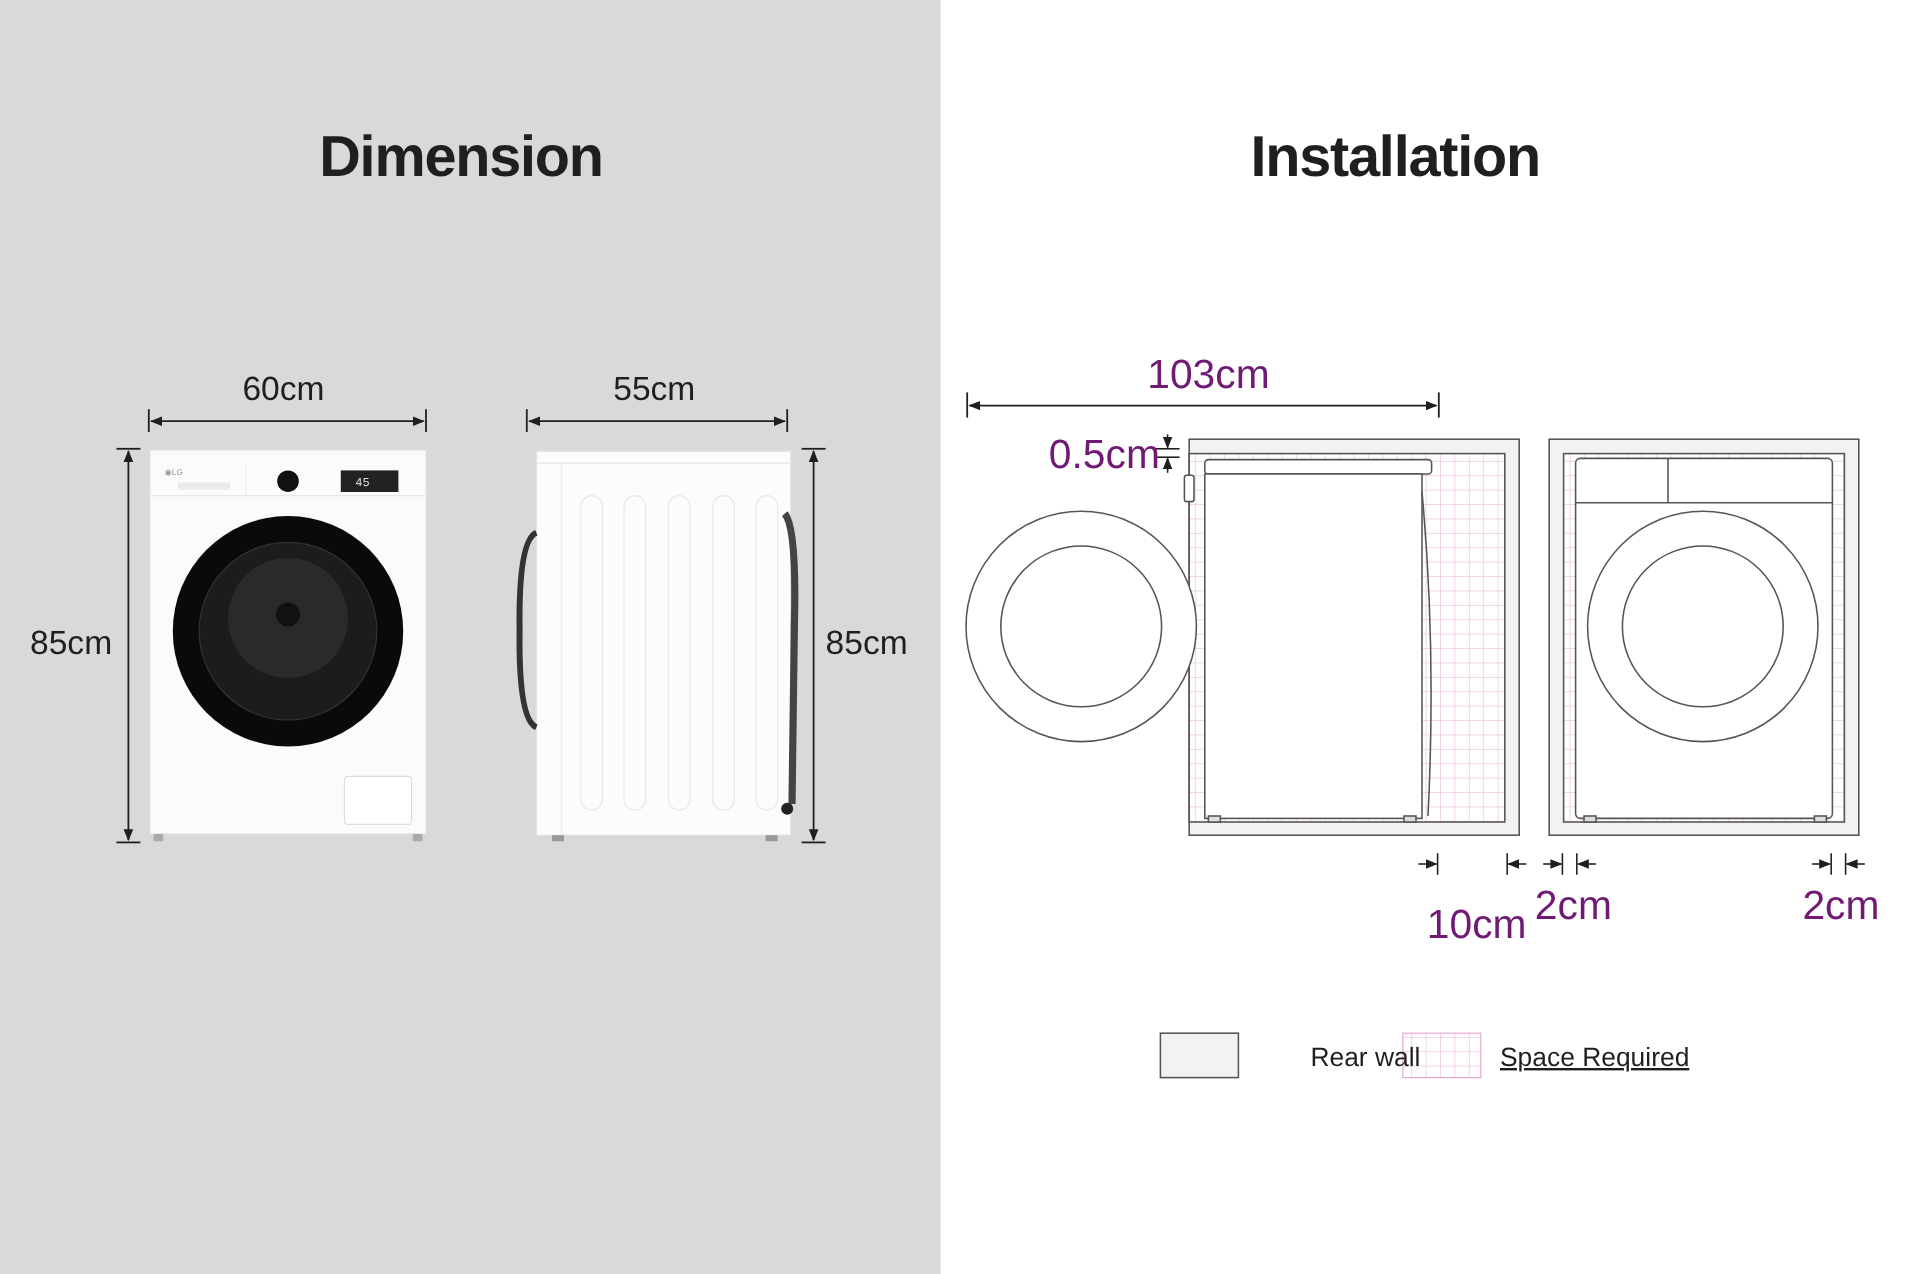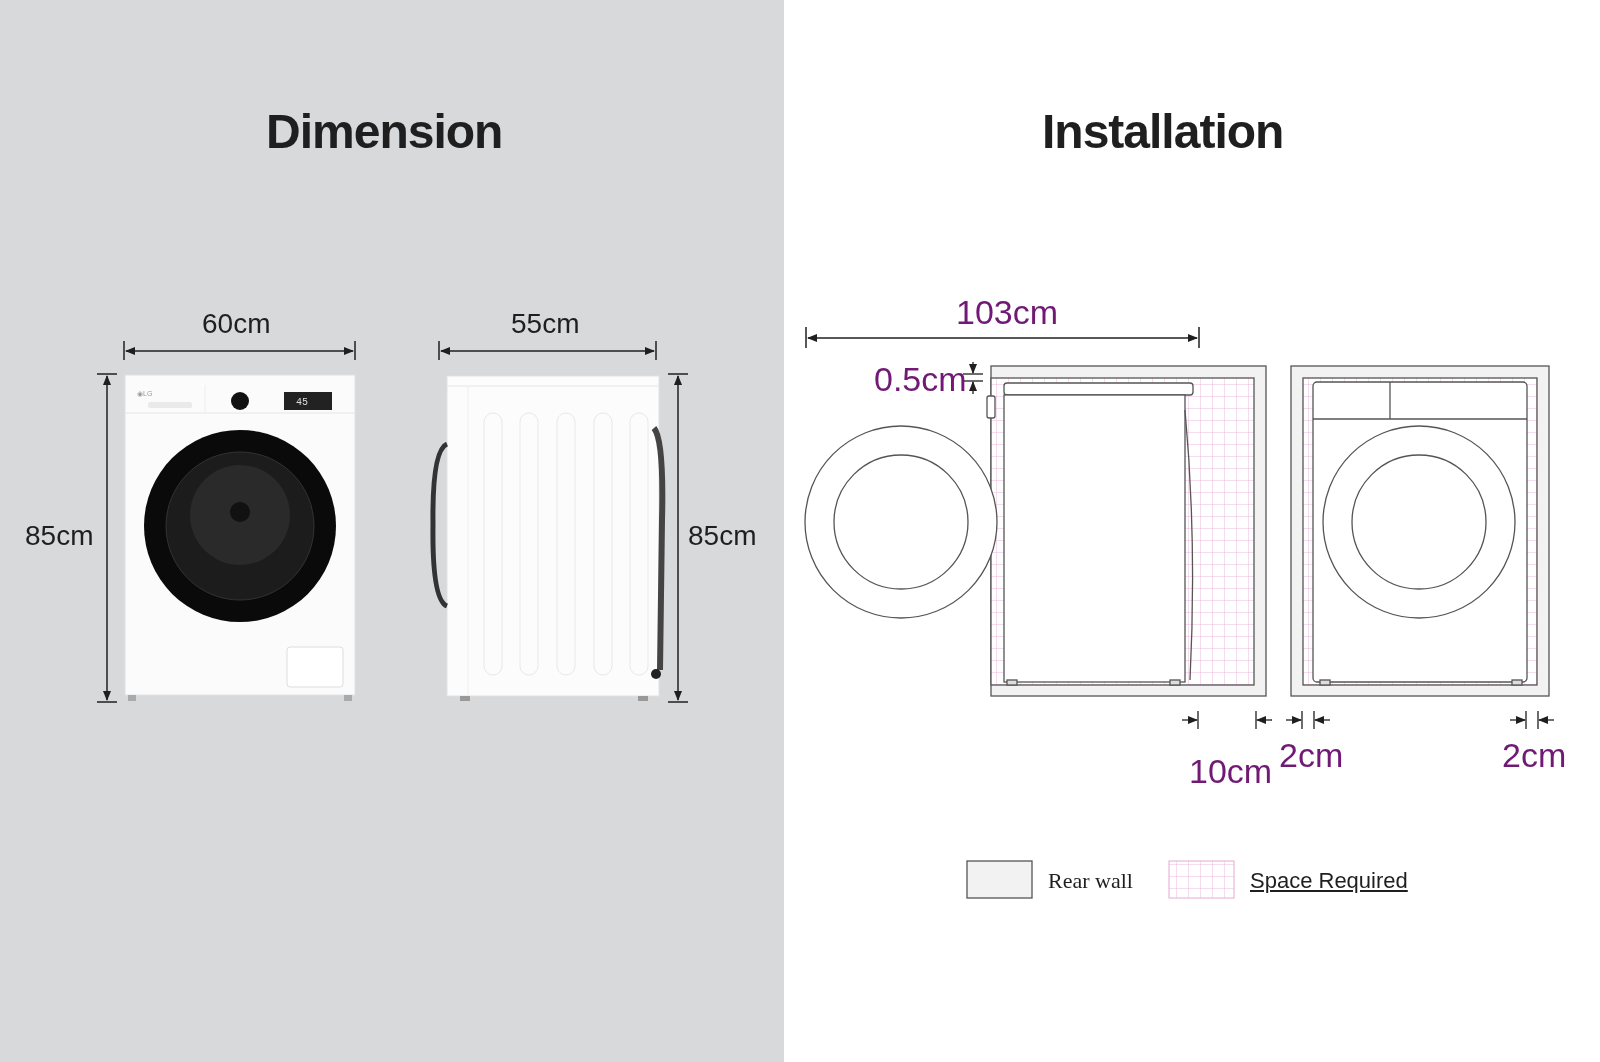--- a/index.html
+++ b/index.html
@@ -151,14 +151,14 @@
 <div class="lbl" style="left:511px;top:308px;">55cm</div>
 <div class="lbl" style="left:25px;top:520px;">85cm</div>
 <div class="lbl" style="left:688px;top:520px;">85cm</div>
 
 <div class="lbl2" style="left:956px;top:293px;">103cm</div>
 <div class="lbl2" style="left:874px;top:360px;text-align:right;">0.5cm</div>
 <div class="lbl2" style="left:1189px;top:724px;margin-top:28px;">10cm</div>
 <div class="lbl2" style="left:1279px;top:736px;">2cm</div>
 <div class="lbl2" style="left:1502px;top:736px;">2cm</div>
 
-<div class="legend-label" style="left:1048px;top:868px;font-family:Liberation Serif, serif;">Rear wall</div>
+<div class="legend-label" style="left:1092px;top:868px;">Rear wall</div>
 <div class="legend-label" style="left:1250px;top:868px;text-decoration:underline;">Space Required</div>
 
 </body></html>

